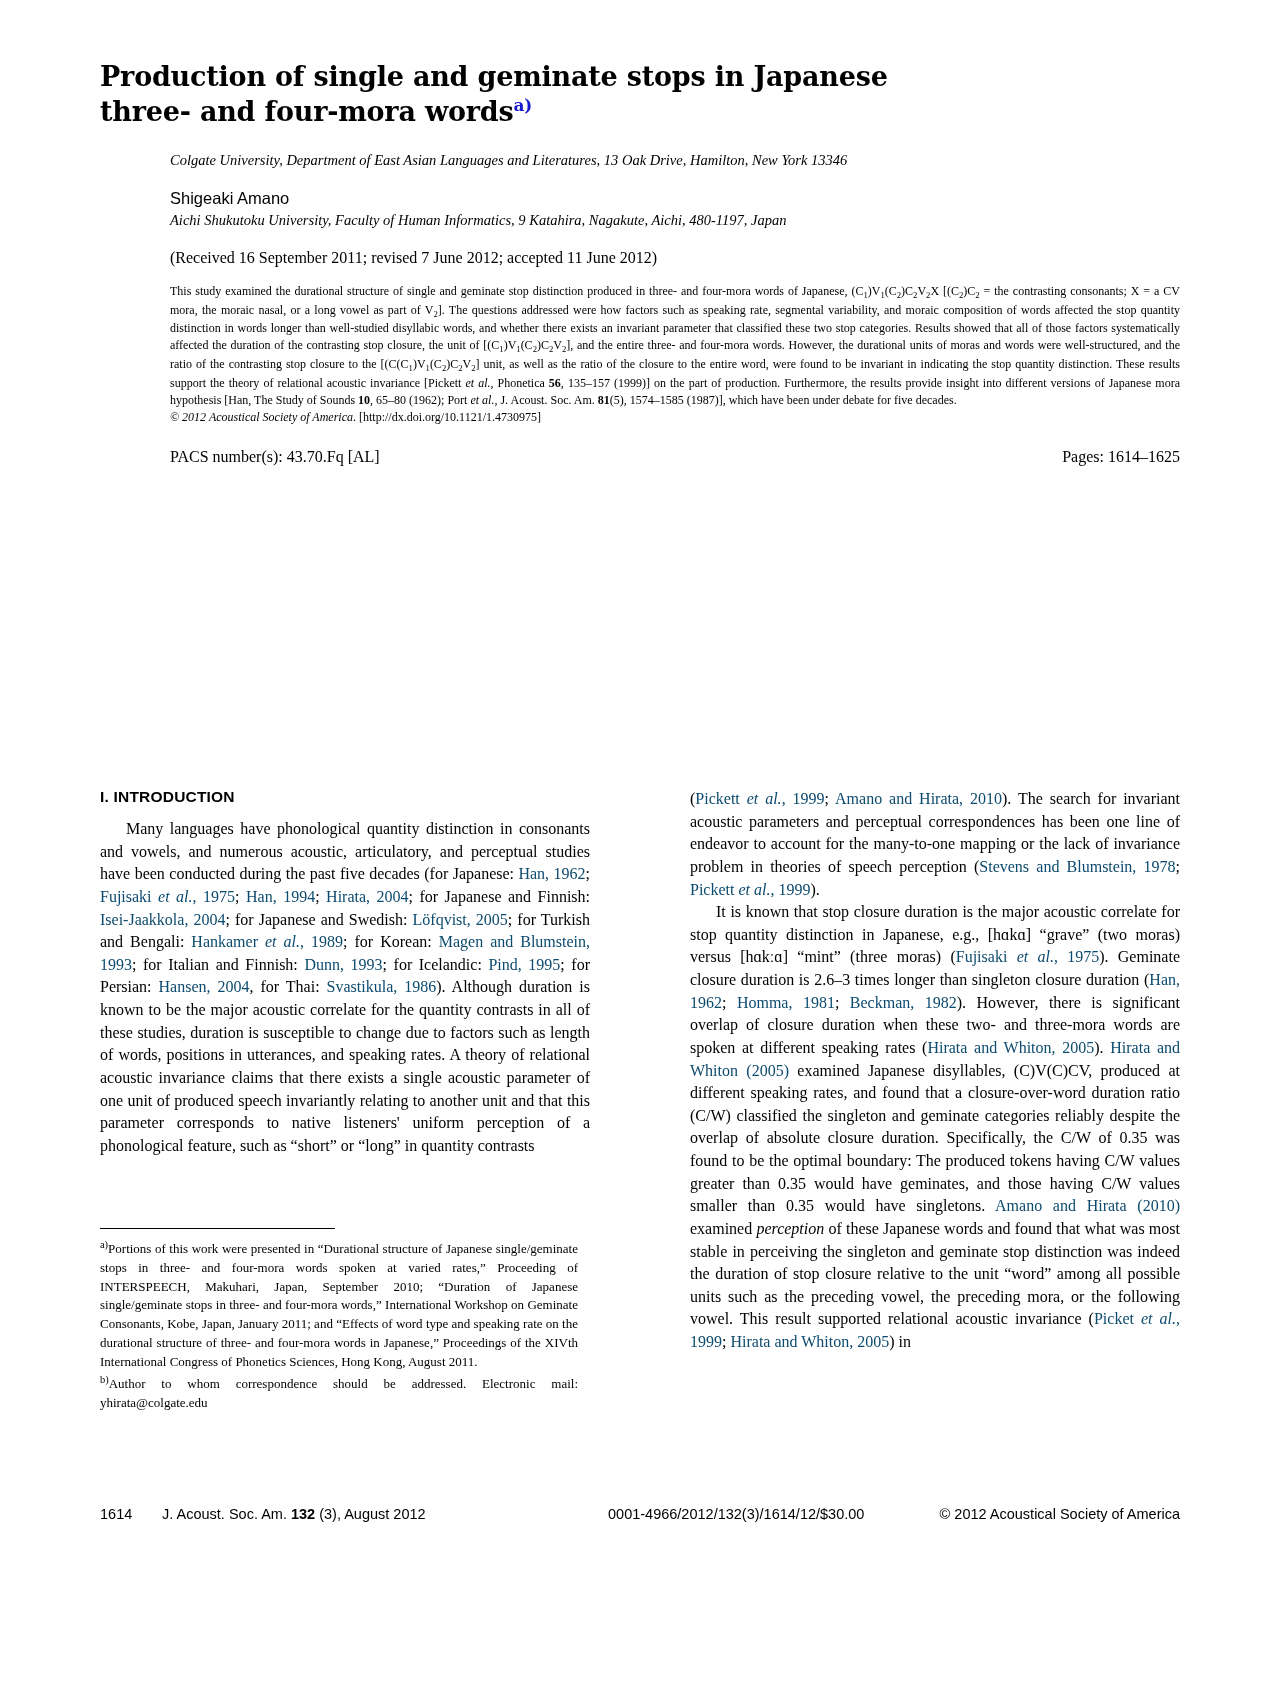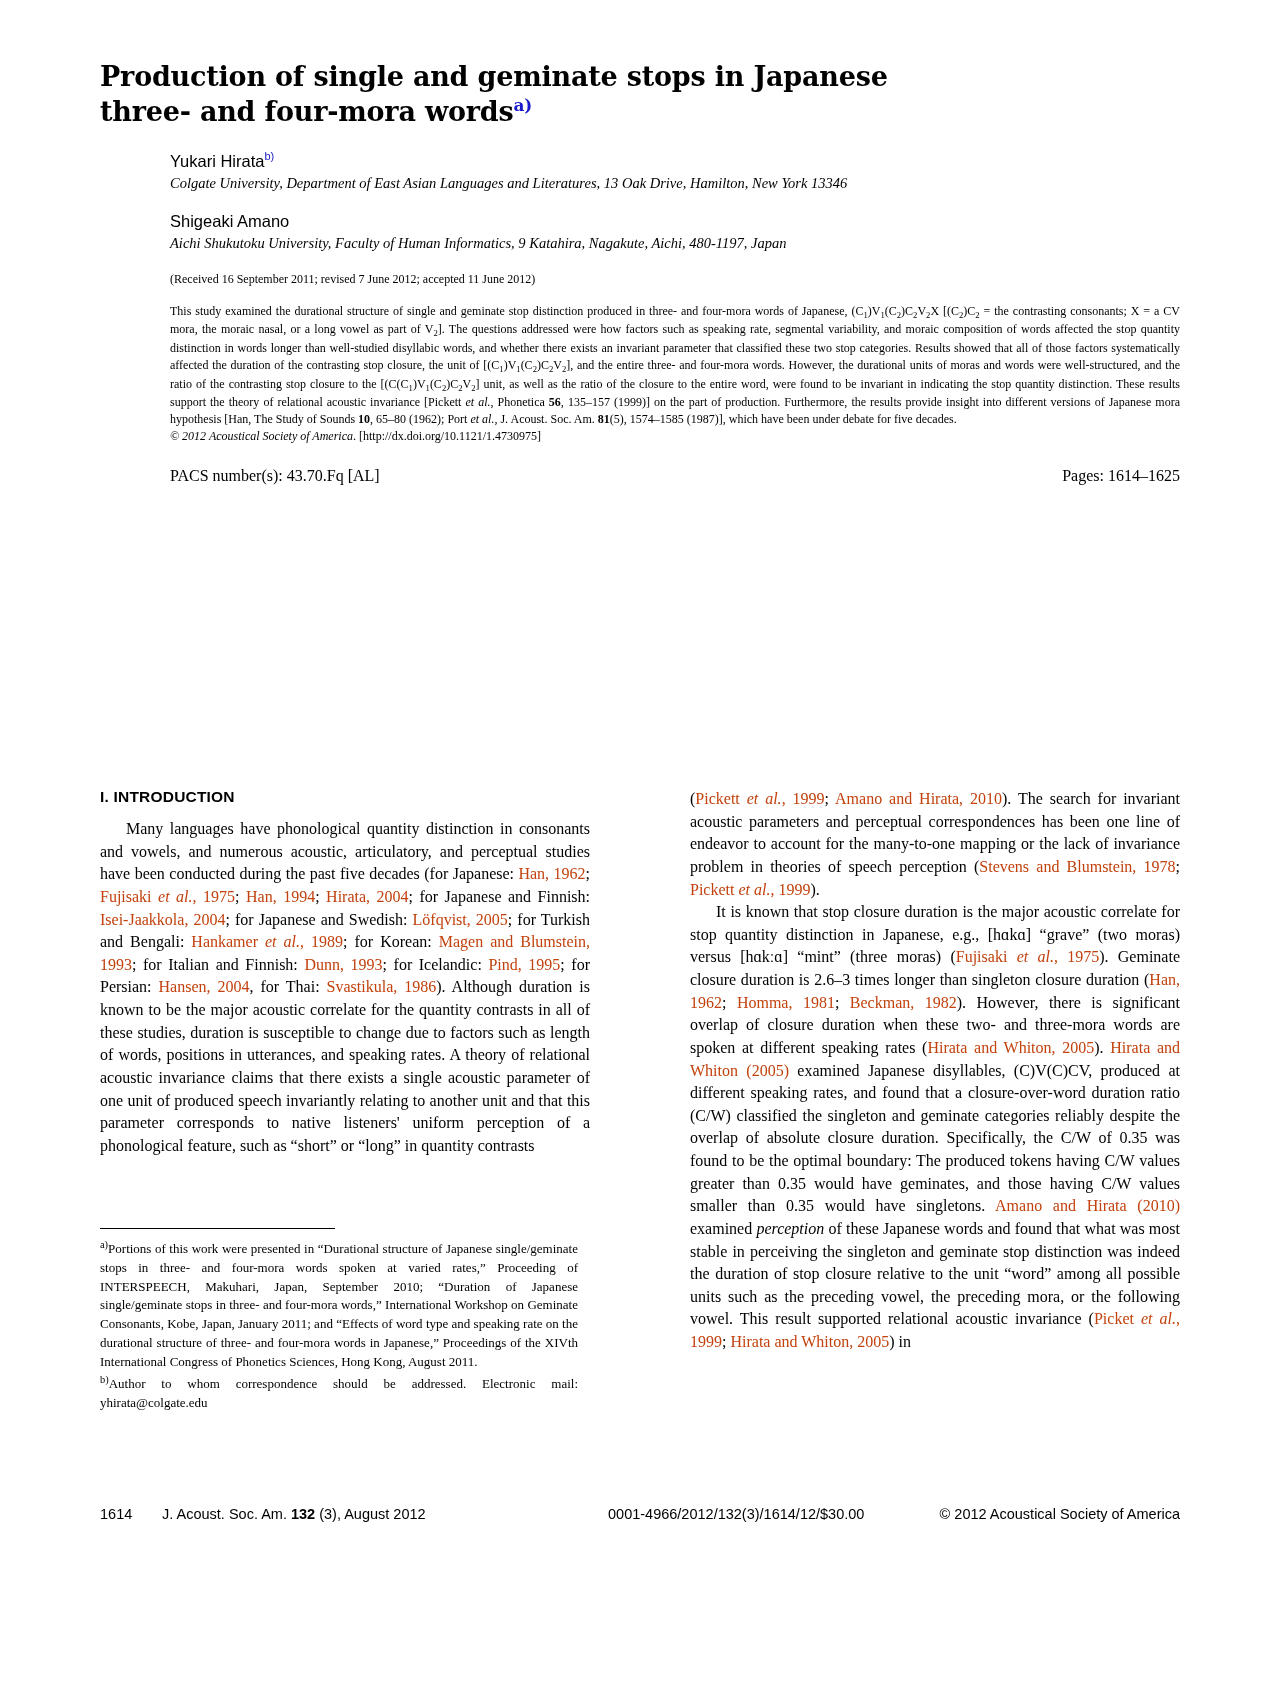--- a/index.html
+++ b/index.html
@@ -63,21 +63,21 @@
   }
   .affil {
     font-family: "Liberation Serif", serif;
     font-style: italic;
     font-size: 14.5px;
     line-height: 1.45;
     margin: 0 0 18px 0;
   }
   .received {
     font-family: "Liberation Serif", serif;
-    font-size: 12px;
+    font-size: 16px;
     margin: 0 0 16px 0;
   }
 
   .abstract {
     font-family: "Liberation Serif", serif;
     font-size: 12px;
     line-height: 1.42;
     text-align: justify;
     margin: 0;
   }
@@ -124,21 +124,21 @@
   }
   p.body-par {
     font-size: 16px;
     line-height: 1.415;
     text-align: justify;
     margin: 0;
     text-indent: 26px;
   }
   p.body-par.cont { text-indent: 0; }
   a.ref {
-    color: #c2410c;
+    color: #0c4a6e;
     text-decoration: none;
   }
   .ital { font-style: italic; }
   .bold { font-weight: bold; }
 
   
   .footnote {
     position: absolute;
     left: 100px;
     top: 1228px;
@@ -176,21 +176,20 @@
 </head>
 <body>
 
 <div class="page">
 
   <div class="title-block">
     <h1 class="paper-title"><span>Production of single and geminate stops in Japanese</span><br><span>three- and four-mora words</span><span class="fn">a)</span></h1>
   </div>
 
   <div class="authors">
-    <p class="author-name"><span>Yukari Hirata</span><span class="fn">b)</span></p>
     <p class="affil">Colgate University, Department of East Asian Languages and Literatures, 13 Oak Drive, Hamilton, New York 13346</p>
 
     <p class="author-name"><span>Shigeaki Amano</span></p>
     <p class="affil">Aichi Shukutoku University, Faculty of Human Informatics, 9 Katahira, Nagakute, Aichi, 480-1197, Japan</p>
 
     <p class="received">(Received 16 September 2011; revised 7 June 2012; accepted 11 June 2012)</p>
 
     <p class="abstract"><span>This study examined the durational structure of single and geminate stop distinction produced in three- and four-mora words of Japanese, (C</span><sub>1</sub><span>)V</span><sub>1</sub><span>(C</span><sub>2</sub><span>)C</span><sub>2</sub><span>V</span><sub>2</sub><span>X [(C</span><sub>2</sub><span>)C</span><sub>2</sub><span> = the contrasting consonants; X = a CV mora, the moraic nasal, or a long vowel as part of V</span><sub>2</sub><span>]. The questions addressed were how factors such as speaking rate, segmental variability, and moraic composition of words affected the stop quantity distinction in words longer than well-studied disyllabic words, and whether there exists an invariant parameter that classified these two stop categories. Results showed that all of those factors systematically affected the duration of the contrasting stop closure, the unit of [(C</span><sub>1</sub><span>)V</span><sub>1</sub><span>(C</span><sub>2</sub><span>)C</span><sub>2</sub><span>V</span><sub>2</sub><span>], and the entire three- and four-mora words. However, the durational units of moras and words were well-structured, and the ratio of the contrasting stop closure to the [(C</span>(C<sub>1</sub>)V<sub>1</sub>(C<sub>2</sub>)C<sub>2</sub>V<sub>2</sub>]<span> unit, as well as the ratio of the closure to the entire word, were found to be invariant in indicating the stop quantity distinction. These results support the theory of relational acoustic invariance [Pickett </span><span class="ital">et al.</span><span>, Phonetica </span><span class="bold">56</span><span>, 135–157 (1999)] on the part of production. Furthermore, the results provide insight into different versions of Japanese mora hypothesis [Han, The Study of Sounds </span><span class="bold">10</span><span>, 65–80 (1962); Port </span><span class="ital">et al.</span><span>, J. Acoust. Soc. Am. </span><span class="bold">81</span><span>(5), 1574–1585 (1987)], which have been under debate for five decades.</span><br><span class="ital">© 2012 Acoustical Society of America</span><span>. [http://dx.doi.org/10.1121/1.4730975]</span></p>
 
     <div class="pacs-row">

